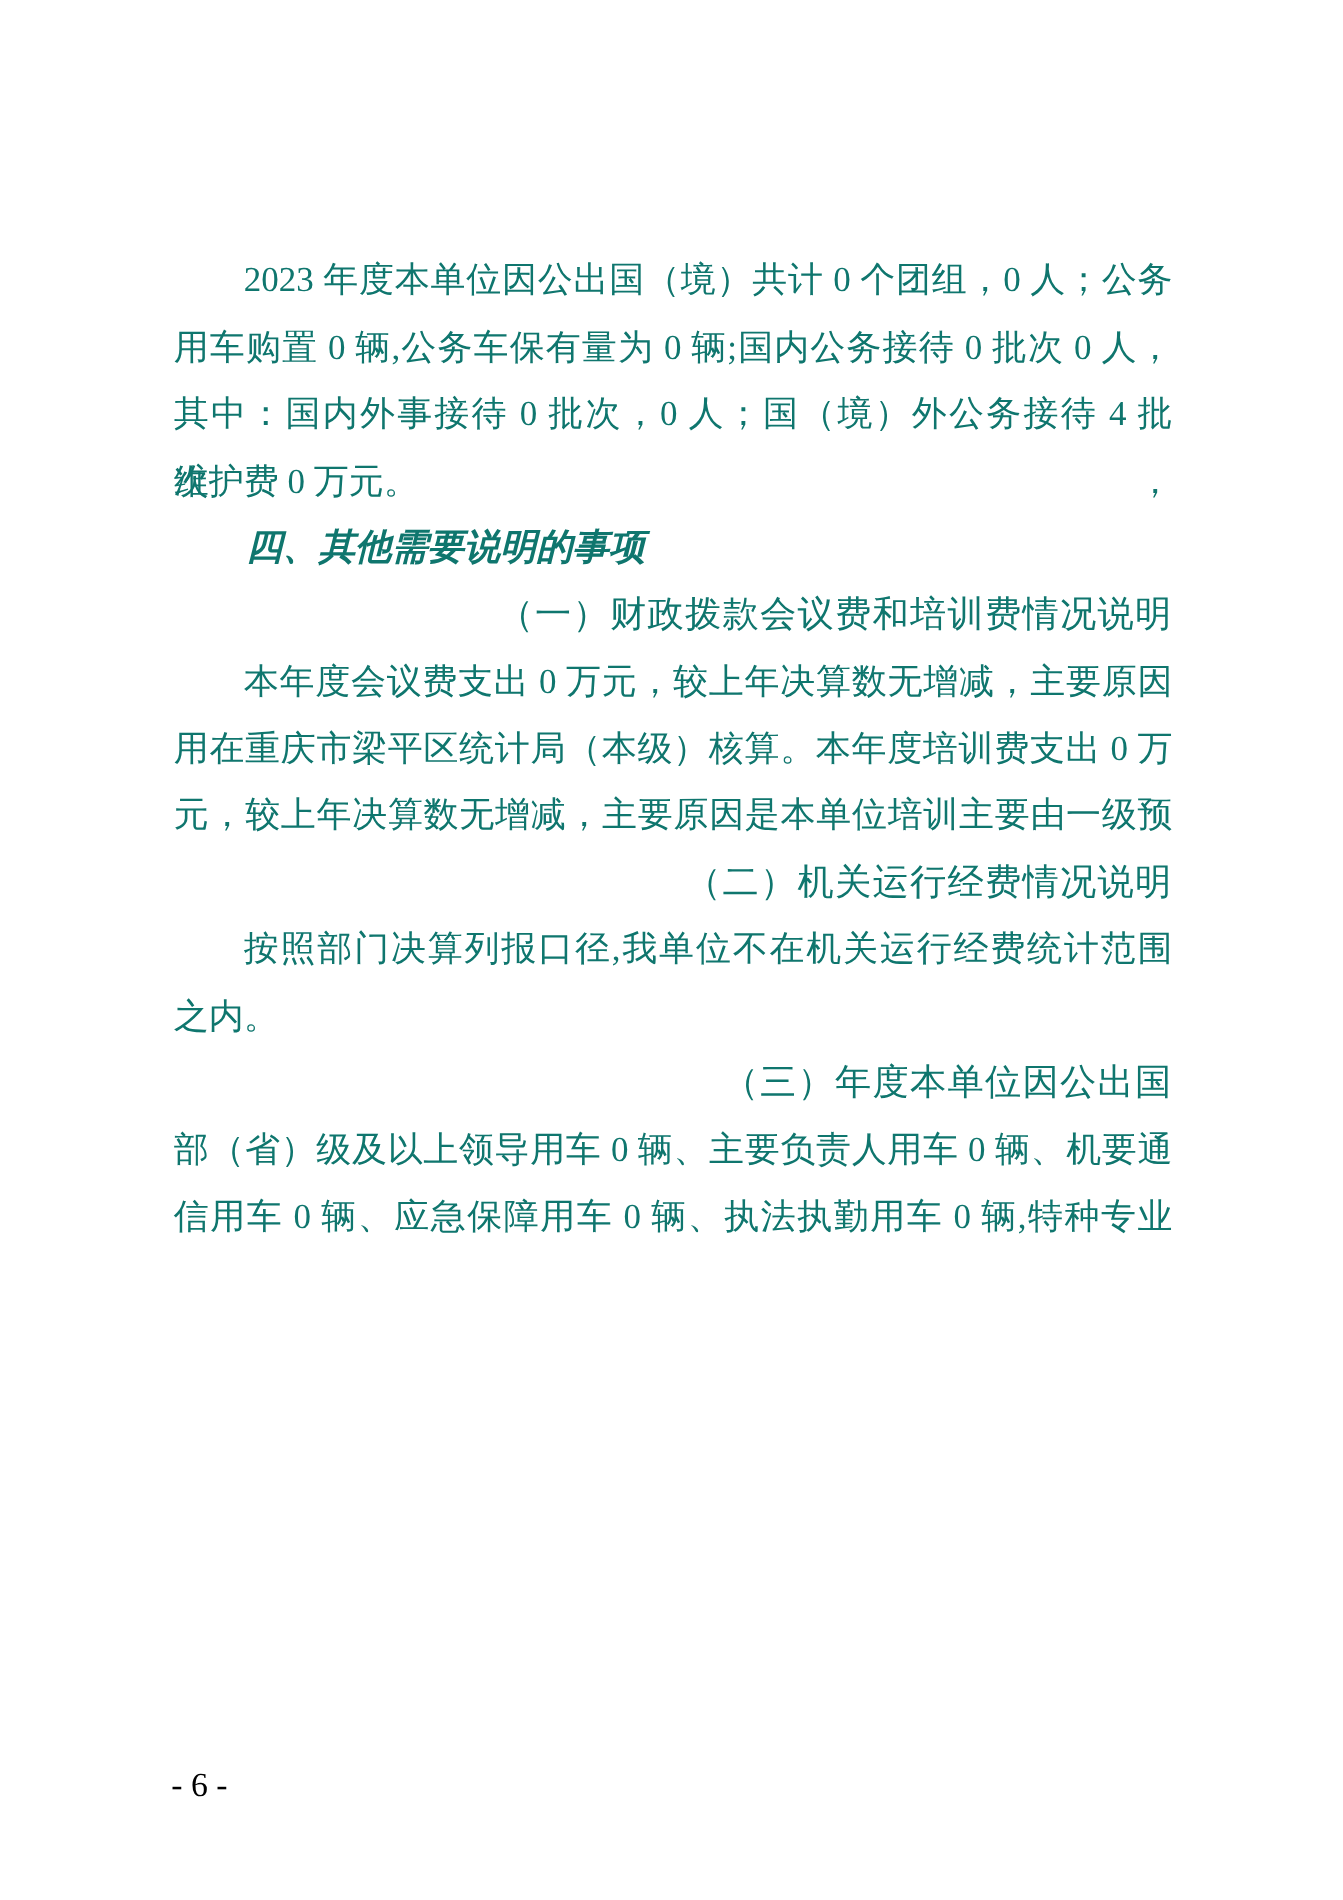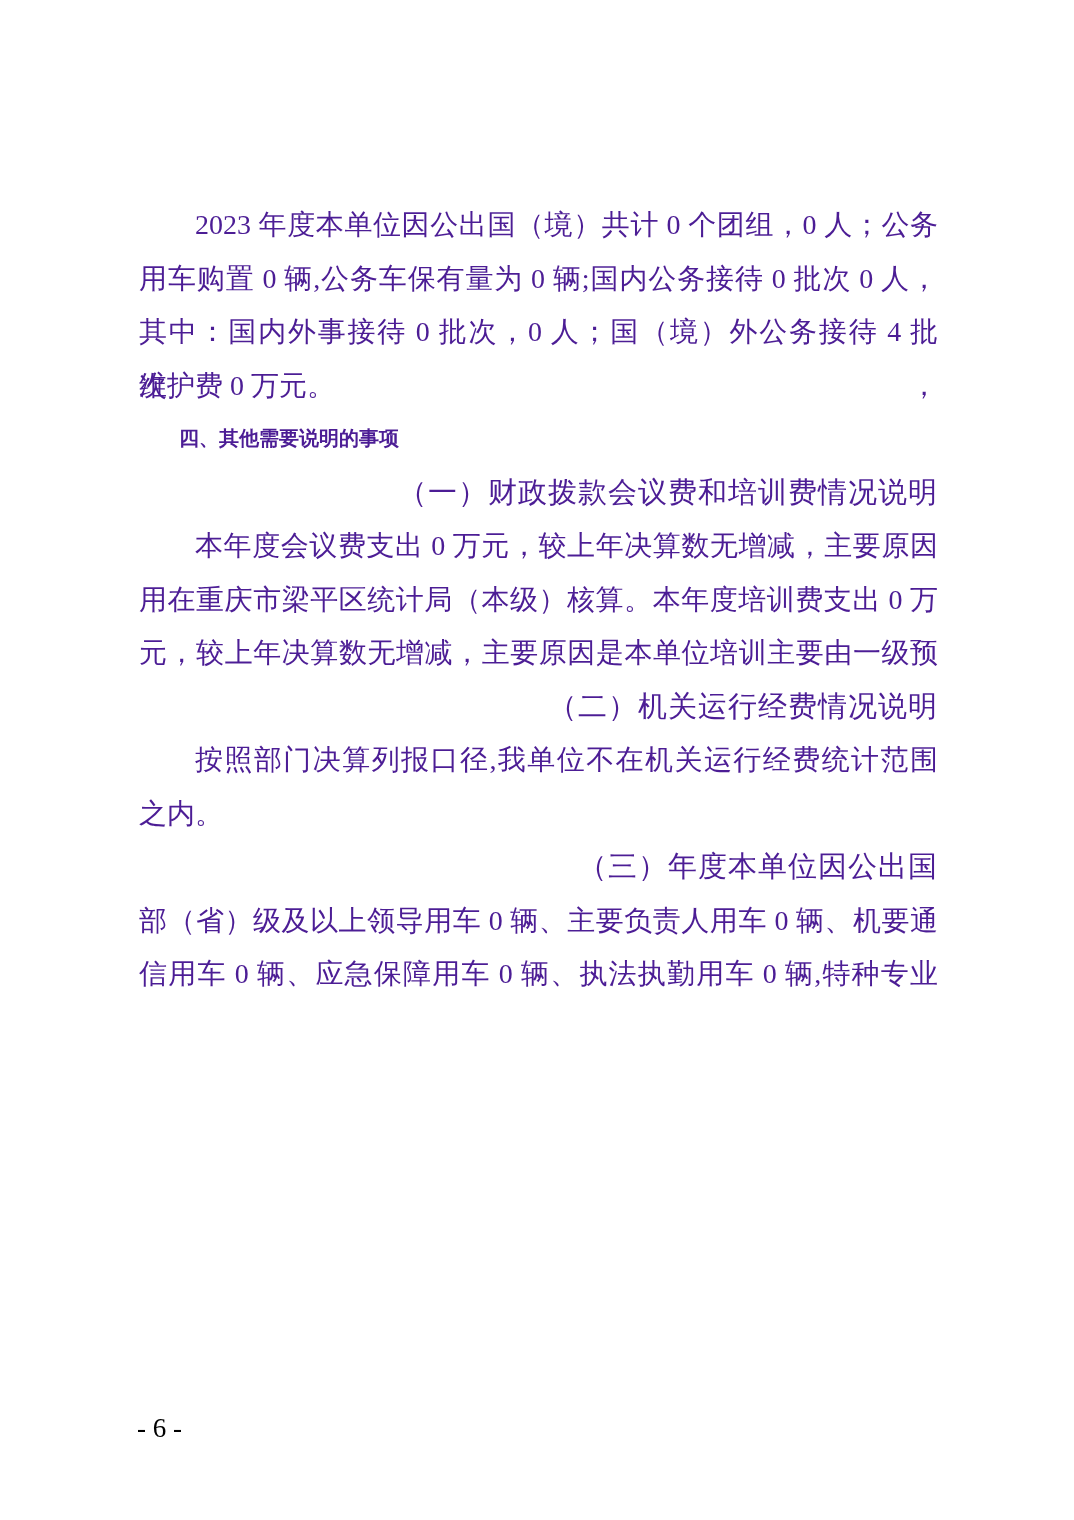--- a/index.html
+++ b/index.html
@@ -18,35 +18,36 @@
     position: absolute;
     left: 139px;
     top: 198px;
     width: 799px;
   }
   .line {
     height: 53.5px;
     line-height: 53.5px;
     font-family: "Liberation Serif", serif;
     font-size: 28px;
-    color: #4c1d95;
+    color: #0f766e;
     text-align: left;
     white-space: normal;
   }
   .line.justify {
     text-align: justify;
     text-align-last: justify;
   }
   .line.indent {
     text-indent: 2em;
   }
   .line.heading {
     font-family: "Liberation Sans", sans-serif;
     font-weight: 700;
-    font-size: 20px;
+    font-size: 29px;
+    font-style: italic;
   }
   .line.subheading {
     font-size: 29px;
     letter-spacing: 1px;
     text-align: right;
   }
   .pagenum {
     position: absolute;
     left: 137px;
     top: 1412px;

